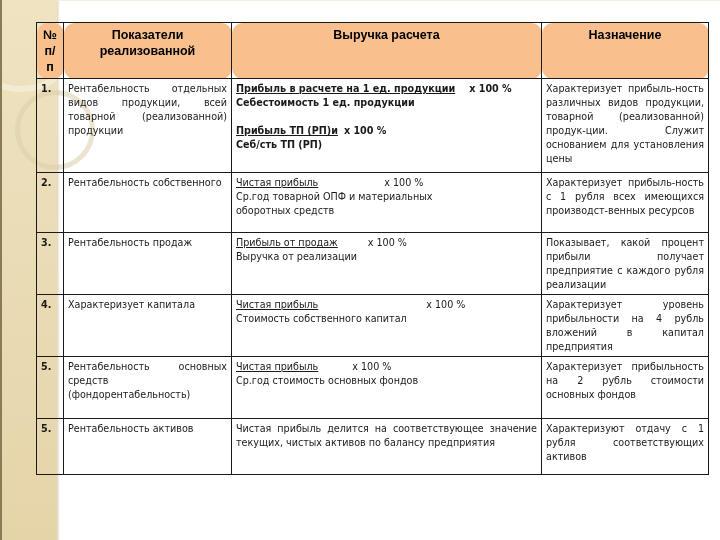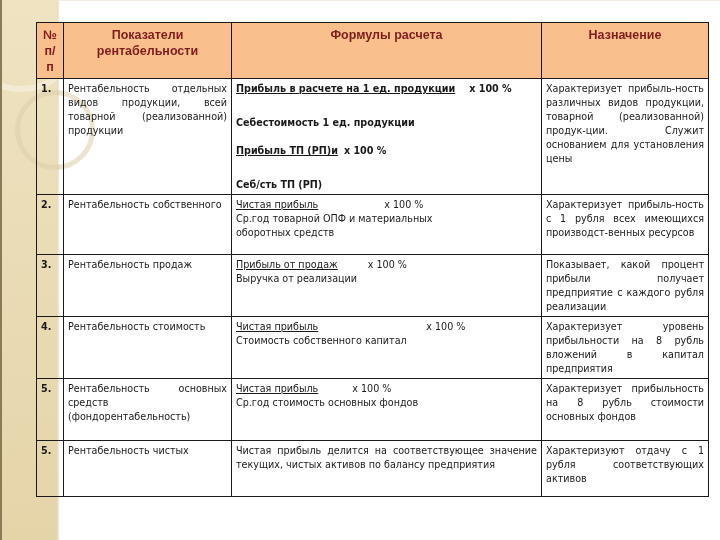--- a/index.html
+++ b/index.html
@@ -35,28 +35,29 @@
       border-collapse: collapse; table-layout: fixed;
       font-size: 9.6px; color: #1a1a1a;
       font-family: "DejaVu Sans", sans-serif;
     }
     table.main td, table.main th {
       border: 1.3px solid #1a1a1a; vertical-align: top;
       padding: 3px 4px 2px 4px; line-height: 14px;
     }
     table.main th {
       background: #f9c08e; font-weight: bold; font-size: 12.5px;
-      line-height: 16px; color: #7f1d1d; text-align: center; padding-top: 4px;
+      line-height: 16px; color: #000000; text-align: center; padding-top: 4px;
       font-family: "Liberation Sans", sans-serif;
+      border-radius: 11px;
     }
     th.col-num { font-size: 12.5px; }
     td.col-num { text-align: left; padding-left: 5px; font-weight: bold; }
     .justify { text-align: justify; text-align-last: left; }
     .u { text-decoration: underline; }
-    .b { font-weight: bold; margin-top: 20px; }
+    .b { font-weight: bold; }
     .formula-line { display: block; white-space: pre; }
     .gap { display: block; height: 14px; }
     tr.h-head { height: 56px; }
     tr.r1 { height: 94px; }
     tr.r2 { height: 60px; }
     tr.r3 { height: 60px; }
     tr.r4 { height: 58px; }
     tr.r5 { height: 62px; }
     tr.r6 { height: 56px; }
     col.c1 { width: 27px; }
@@ -79,22 +80,22 @@
 <table class="main">
   <colgroup>
     <col class="c1">
       <col class="c2">
       <col class="c3">
       <col class="c4">
   </colgroup>
   <thead>
     <tr class="h-head">
       <th class="col-num">№ п/ п</th>
-      <th>Показатели рентабельности</th>
-      <th>Формулы расчета</th>
+      <th>Показатели реализованной</th>
+      <th>Выручка расчета</th>
       <th>Назначение</th>
     </tr>
   </thead>
   <tbody>
 
     <tr class="r1">
       <td class="col-num">1.</td>
       <td class="justify">Рентабельность отдельных видов продукции, всей товарной (реализованной) продукции</td>
       <td>
         <span class="formula-line"><span class="u b">Прибыль в расчете на 1 ед. продукции</span><span class="pad-tab" style="width:14px"></span><span class="b">х 100 %</span></span>
@@ -121,38 +122,38 @@
       <td>Рентабельность продаж</td>
       <td>
         <span class="formula-line"><span class="u">Прибыль от продаж</span><span class="u pad-tab" style="width:12px"></span><span class="pad-tab" style="width:18px"></span><span>х 100 %</span></span>
         <span class="formula-line">Выручка от реализации</span>
       </td>
       <td class="justify">Показывает, какой процент прибыли получает предприятие с каждого рубля реализации</td>
     </tr>
 
     <tr class="r4">
       <td class="col-num">4.</td>
-      <td>Рентабельность стоимость</td>
+      <td>Характеризует капитала</td>
       <td>
         <span class="formula-line"><span class="u">Чистая прибыль</span><span class="u pad-tab" style="width:96px"></span><span class="pad-tab" style="width:12px"></span><span>х 100 %</span></span>
         <span class="formula-line">Стоимость собственного капитал</span>
       </td>
-      <td class="justify">Характеризует уровень прибыльности на 8 рубль вложений в капитал предприятия</td>
+      <td class="justify">Характеризует уровень прибыльности на 4 рубль вложений в капитал предприятия</td>
     </tr>
 
     <tr class="r5">
       <td class="col-num">5.</td>
       <td class="justify">Рентабельность основных средств (фондорентабельность)</td>
       <td>
         <span class="formula-line"><span class="u">Чистая прибыль</span><span class="u pad-tab" style="width:26px"></span><span class="pad-tab" style="width:8px"></span><span>х 100 %</span></span>
         <span class="formula-line">Ср.год стоимость основных фондов</span>
       </td>
-      <td class="justify">Характеризует прибыльность на 8 рубль стоимости основных фондов</td>
+      <td class="justify">Характеризует прибыльность на 2 рубль стоимости основных фондов</td>
     </tr>
 
     <tr class="r6">
       <td class="col-num">5.</td>
-      <td>Рентабельность чистых</td>
+      <td>Рентабельность активов</td>
       <td class="justify">Чистая прибыль делится на соответствующее значение текущих, чистых активов по балансу предприятия</td>
       <td class="justify">Характеризуют отдачу с 1 рубля соответствующих активов</td>
     </tr>
   </tbody>
 </table>
 
 </body></html>

